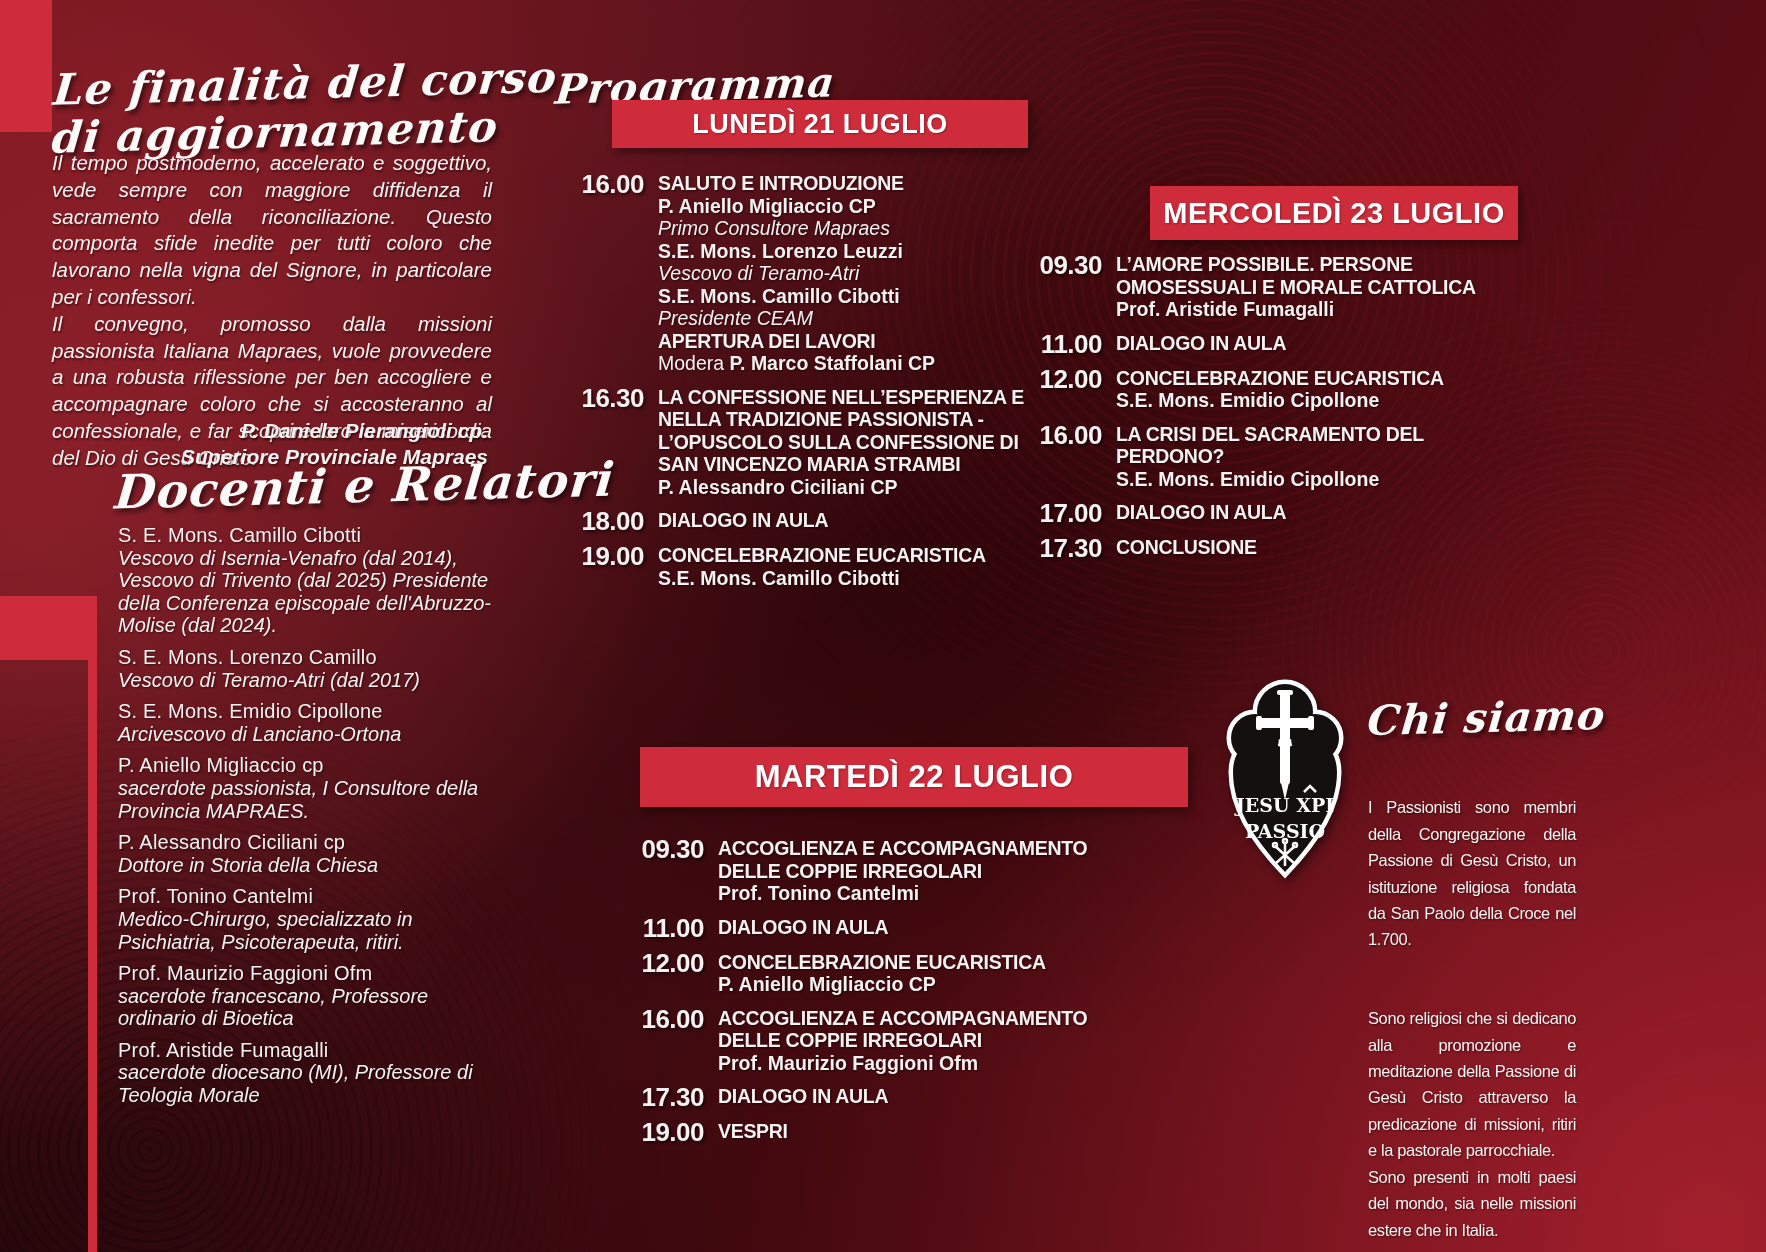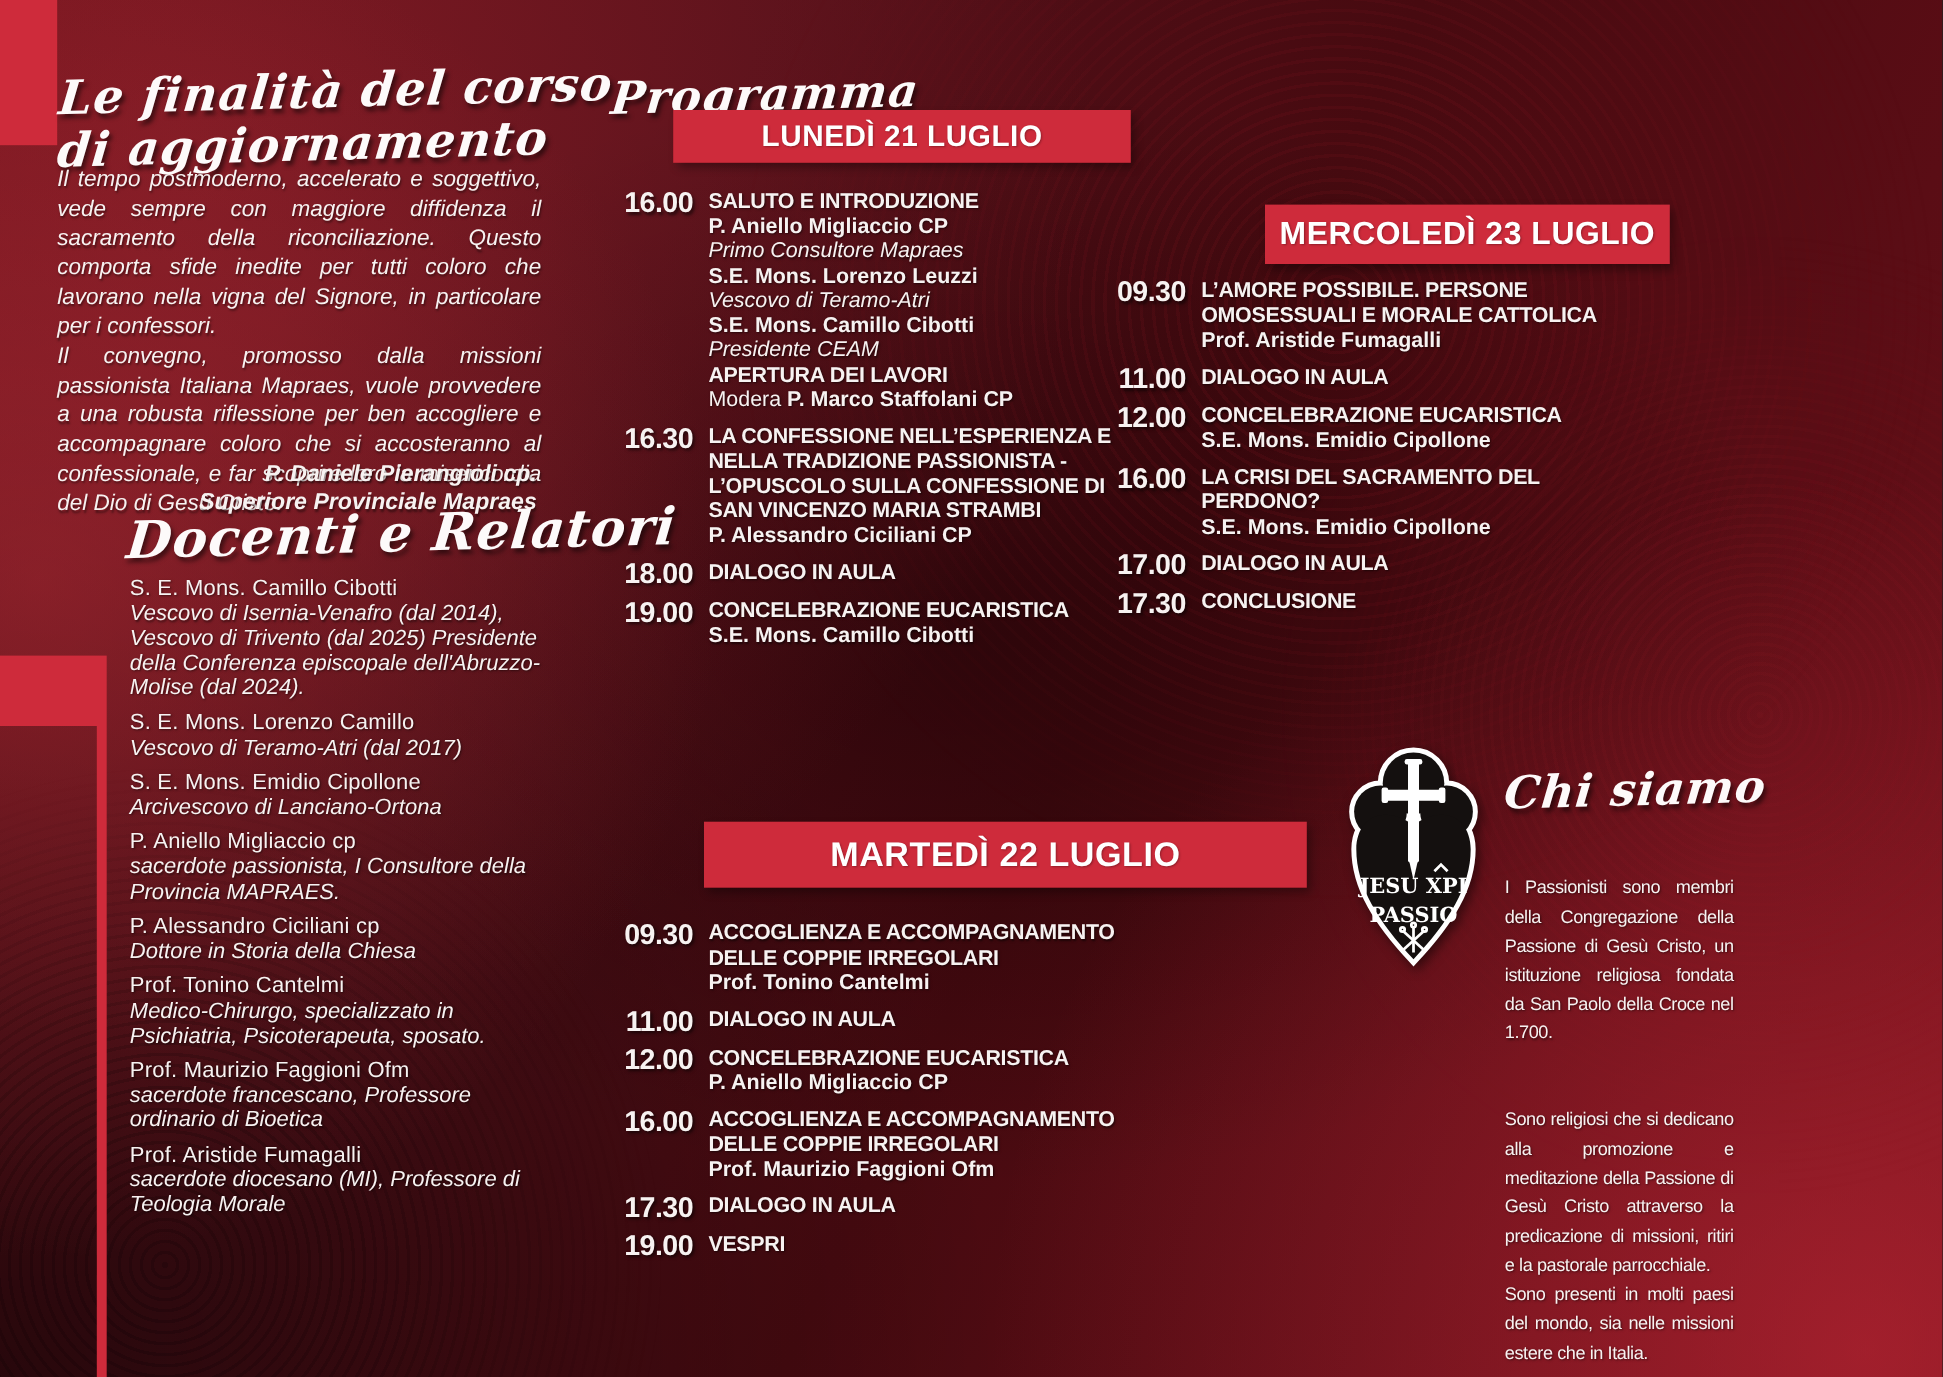--- a/index.html
+++ b/index.html
@@ -51,21 +51,21 @@
   .speaker-name{font-weight:normal;letter-spacing:.2px;}
   .speaker-desc{font-style:italic;}
 
   
   .prog-title{position:absolute;left:556px;top:62px;font-size:41px;}
   .day{position:absolute;}
   .day-banner{background:var(--red);color:#fff;font-weight:bold;
     display:flex;align-items:center;justify-content:center;
     box-shadow:4px 5px 8px rgba(0,0,0,.35); text-shadow:1px 1px 2px rgba(0,0,0,.3);
     letter-spacing:.5px;}
-  .sched-item{display:flex;margin-bottom:11px;}
+  .sched-item{display:flex;margin-bottom:11px;justify-content:center;}
   .sched-time{width:70px;flex:0 0 70px;text-align:right;font-weight:bold;font-size:26px;
     line-height:24px;letter-spacing:-.5px;text-shadow:2px 2px 3px rgba(0,0,0,.6);}
   .sched-lines{margin-left:14px;width:398px;font-size:19.5px;line-height:22.5px;
     text-shadow:1px 1px 2px rgba(0,0,0,.55);}
   .line.title{font-weight:bold;letter-spacing:-.3px;}
   .line.name{font-weight:bold;}
   .line.role{font-style:italic;}
   .line .pre{font-weight:normal;}
 
   #day-lunedi{left:560px;top:100px;width:510px;}
@@ -137,21 +137,21 @@
     <div class="speaker-desc">sacerdote passionista, I Consultore della Provincia MAPRAES.</div>
   </div>
 
   <div class="speaker">
     <div class="speaker-name">P. Alessandro Ciciliani cp</div>
     <div class="speaker-desc">Dottore in Storia della Chiesa</div>
   </div>
 
   <div class="speaker">
     <div class="speaker-name">Prof. Tonino Cantelmi</div>
-    <div class="speaker-desc">Medico-Chirurgo, specializzato in Psichiatria, Psicoterapeuta, sposato.</div>
+    <div class="speaker-desc">Medico-Chirurgo, specializzato in Psichiatria, Psicoterapeuta, ritiri.</div>
   </div>
 
   <div class="speaker">
     <div class="speaker-name">Prof. Maurizio Faggioni Ofm</div>
     <div class="speaker-desc">sacerdote francescano, Professore ordinario di Bioetica</div>
   </div>
 
   <div class="speaker">
     <div class="speaker-name">Prof. Aristide Fumagalli</div>
     <div class="speaker-desc">sacerdote diocesano (MI), Professore di Teologia Morale</div>

